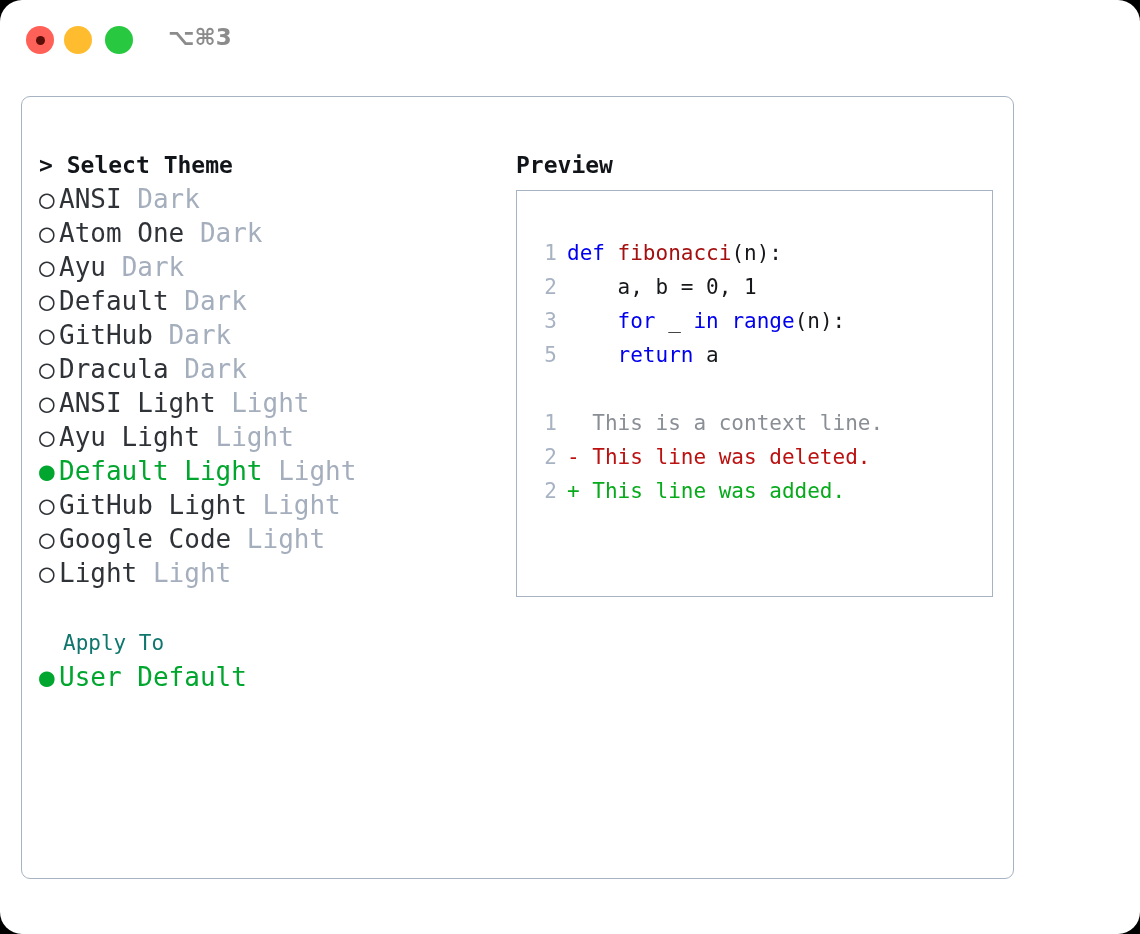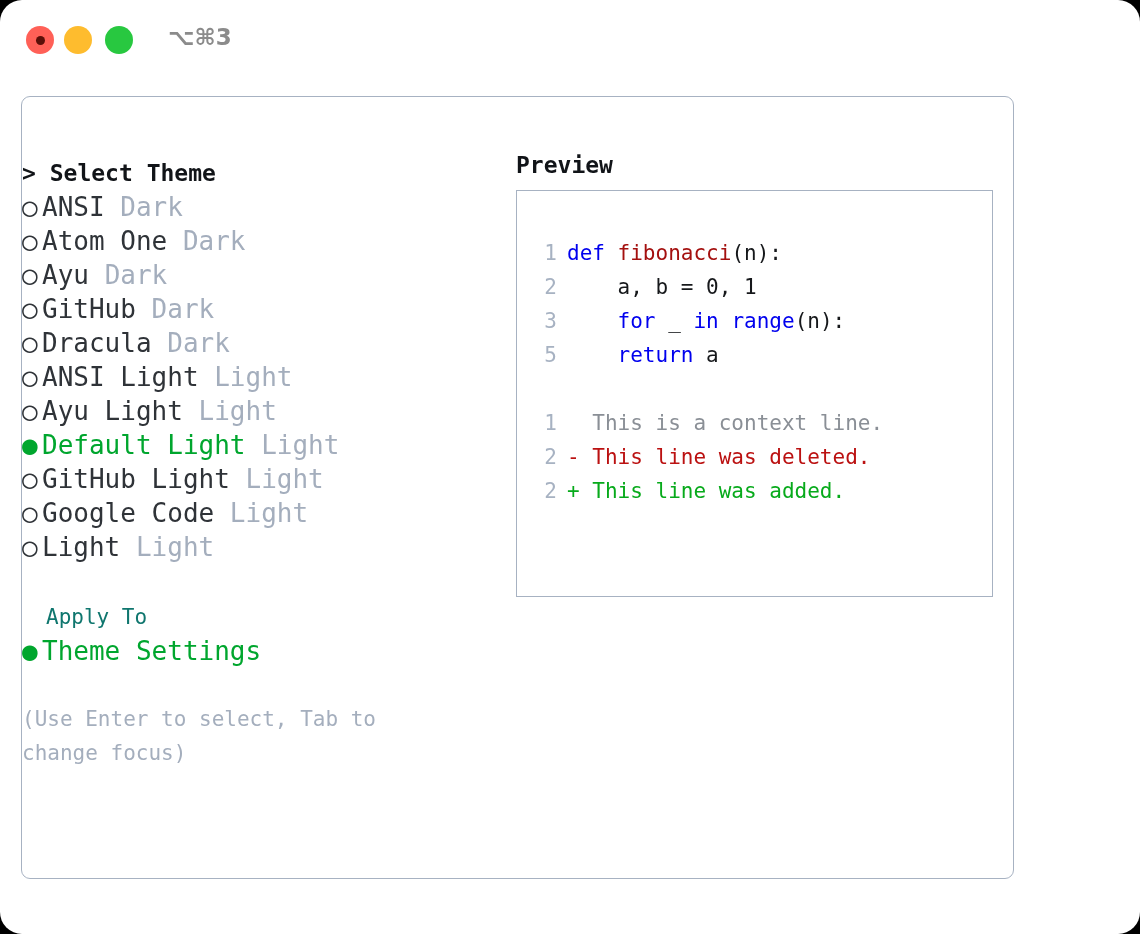--- a/index.html
+++ b/index.html
@@ -78,24 +78,23 @@
 
   .cols {
     position: absolute;
     left: 0; top: 0;
     width: 100%; height: 100%;
   }
 
   
   .left-col {
     position: absolute;
-    left: 0;
+    left: 17px;
     top: 51px;
     width: 440px;
-    margin-top: 8px;
   }
   .right-col {
     position: absolute;
     left: 494px;
     top: 51px;
     width: 500px;
   }
 
   .heading {
     font-size: 23px;
@@ -205,39 +204,39 @@
     <div class="cols">
 
       <div class="left-col">
 
         <div class="heading"><span class="marker">&gt;</span><span> </span><span>Select Theme</span></div>
 
         <ul class="list" id="theme-list">
             <li class="item"><span class="bullet">○</span><span class="label">ANSI</span><span> </span><span class="suffix">Dark</span></li>
             <li class="item"><span class="bullet">○</span><span class="label">Atom One</span><span> </span><span class="suffix">Dark</span></li>
             <li class="item"><span class="bullet">○</span><span class="label">Ayu</span><span> </span><span class="suffix">Dark</span></li>
+            <li class="item"><span class="bullet">○</span><span class="label">Default</span><span> </span><span class="suffix">Dark</span></li>
             <li class="item"><span class="bullet">○</span><span class="label">GitHub</span><span> </span><span class="suffix">Dark</span></li>
             <li class="item"><span class="bullet">○</span><span class="label">Dracula</span><span> </span><span class="suffix">Dark</span></li>
             <li class="item"><span class="bullet">○</span><span class="label">ANSI Light</span><span> </span><span class="suffix">Light</span></li>
             <li class="item"><span class="bullet">○</span><span class="label">Ayu Light</span><span> </span><span class="suffix">Light</span></li>
             <li class="item selected"><span class="bullet">●</span><span class="label">Default Light</span><span> </span><span class="suffix">Light</span></li>
             <li class="item"><span class="bullet">○</span><span class="label">GitHub Light</span><span> </span><span class="suffix">Light</span></li>
             <li class="item"><span class="bullet">○</span><span class="label">Google Code</span><span> </span><span class="suffix">Light</span></li>
             <li class="item"><span class="bullet">○</span><span class="label">Light</span><span> </span><span class="suffix">Light</span></li>
           </ul>
 
         <div class="section-gap"></div>
 
         <div class="subheading">Apply To</div>
 
         <ul class="list" id="apply-list">
-            <li class="item selected"><span class="bullet">●</span><span class="label">Theme Settings</span></li>
+            <li class="item selected"><span class="bullet">●</span><span class="label">User Default</span></li>
           </ul>
 
-        <div class="hint">(Use Enter to select, Tab to change focus)</div>
       </div>
 
       <div class="right-col">
         <div class="preview-title">Preview</div>
 
         <div class="code-box">
           <div class="code-inner">
             <div id="code-lines">
                 <div class="code-line"><span class="ln">1</span><span class="tok-kw">def </span><span class="tok-fn">fibonacci</span><span class="tok-plain">(n):</span></div>
                 <div class="code-line"><span class="ln">2</span><span class="tok-plain">    a, b = 0, 1</span></div>

